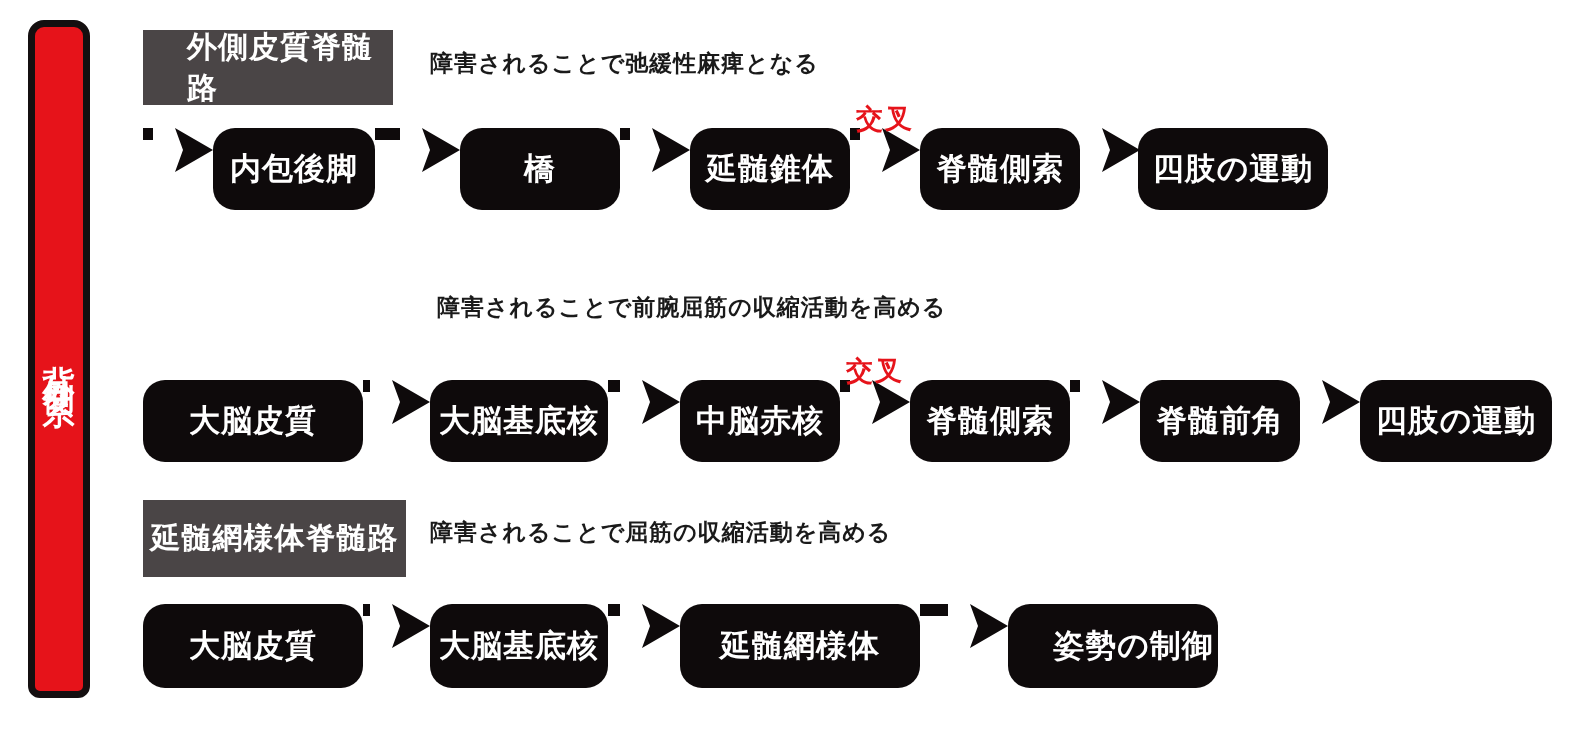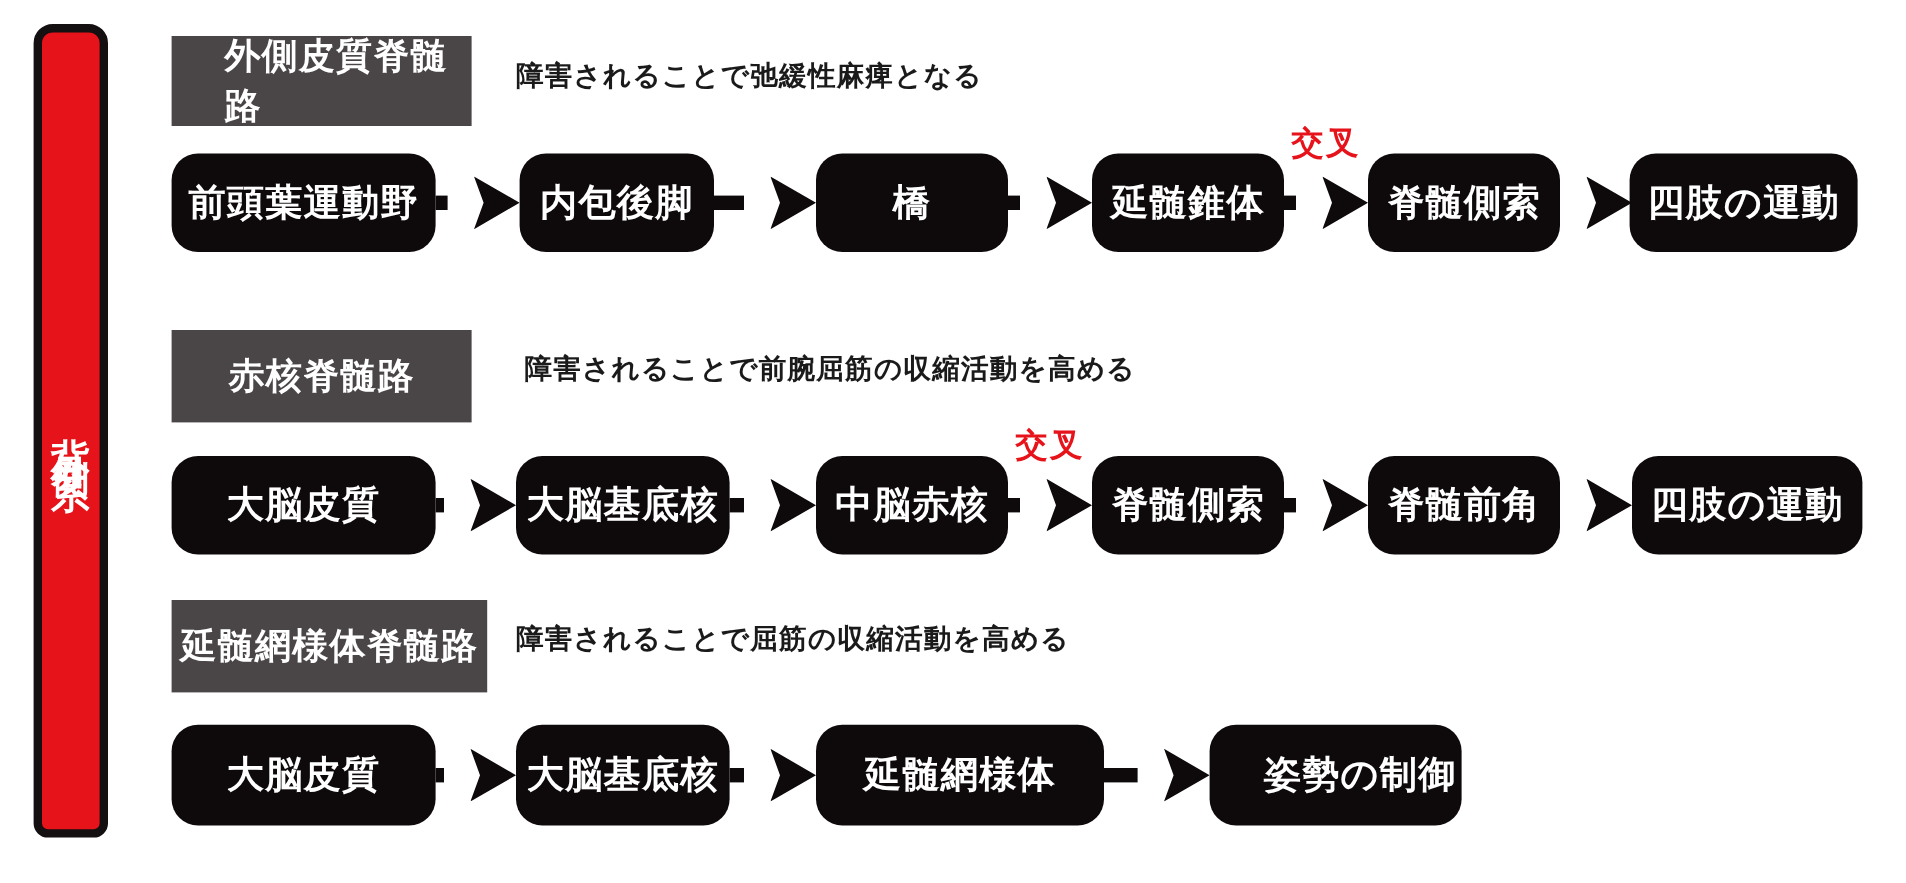--- a/index.html
+++ b/index.html
@@ -62,21 +62,20 @@
     display:flex;align-items:center;justify-content:center;
     font-size:31px;
     letter-spacing:1px;
     white-space:nowrap;
     flex:0 0 auto;
   }
   .arrow{
     position:relative;
     flex:0 0 auto;
     display:flex;
-    align-items:center;
     gap:29px;
   }
   .arrow .line{
     flex:1 1 auto;
     height:12px;
     background:#0e0a0b;
     margin-right:-7px;
   }
   .arrow svg{display:block;flex:0 0 auto;}
   .arrow svg polygon{fill:#0e0a0b;}
@@ -99,21 +98,20 @@
   <div class="banner">
     <span class="banner-label">背外側系</span>
   </div>
 
   <div class="title-box" style="left:143px;top:30px;width:250px;height:75px;padding-left:44px;">
     <span>外側皮質脊髄路</span>
   </div>
   <p class="note" style="left:430px;top:48px;">障害されることで弛緩性麻痺となる</p>
 
   <div class="flow" style="left:143px;top:128px;">
-    <div class="node" style="width:220px;">前頭葉運動野</div>
     <div class="arrow" style="width:70px;">
       <i class="line"></i>
       <svg width="38" height="44" viewBox="0 0 38 44">
           <polygon points="0,0 38,22 0,44 8,22"></polygon>
         </svg>
     </div>
     <div class="node" style="width:162px;">内包後脚</div>
     <div class="arrow" style="width:85px;">
       <i class="line"></i>
       <svg width="38" height="44" viewBox="0 0 38 44">
@@ -138,23 +136,20 @@
     <div class="node" style="width:160px;">脊髄側索</div>
     <div class="arrow" style="width:58px;">
       <i class="line"></i>
       <svg width="38" height="44" viewBox="0 0 38 44">
           <polygon points="0,0 38,22 0,44 8,22"></polygon>
         </svg>
     </div>
     <div class="node" style="width:190px;">四肢の運動</div>
   </div>
 
-  <div class="title-box" style="left:143px;top:275px;width:250px;height:77px;">
-    <span>赤核脊髄路</span>
-  </div>
   <p class="note" style="left:437px;top:292px;">障害されることで前腕屈筋の収縮活動を高める</p>
 
   <div class="flow" style="left:143px;top:380px;">
     <div class="node" style="width:220px;">大脳皮質</div>
     <div class="arrow" style="width:67px;">
       <i class="line"></i>
       <svg width="38" height="44" viewBox="0 0 38 44">
           <polygon points="0,0 38,22 0,44 8,22"></polygon>
         </svg>
     </div>

